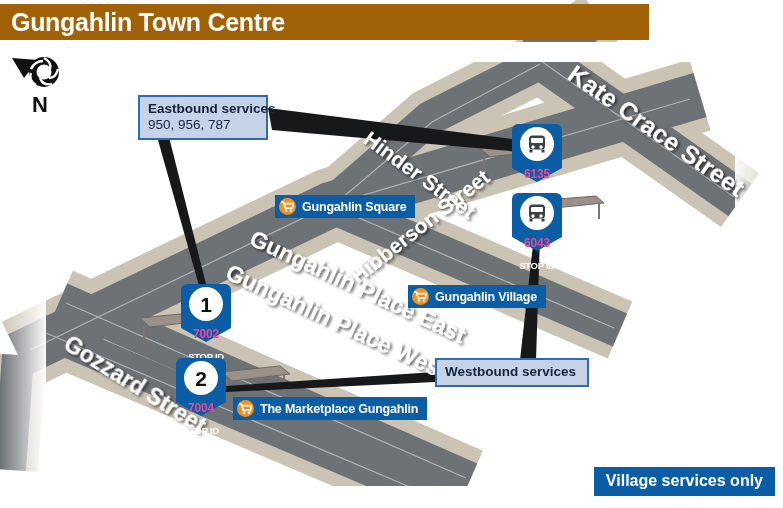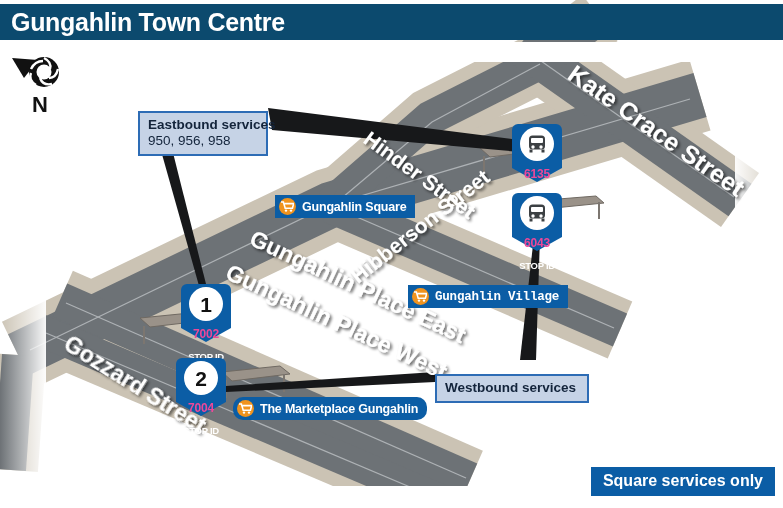--- a/index.html
+++ b/index.html
@@ -1,53 +1,53 @@
 <!DOCTYPE html>
 <html><head>
 <meta charset="utf-8">
 <style>
   html,body{margin:0;padding:0;background:#ffffff;}
   body{width:783px;height:508px;overflow:hidden;
        font-family:"Liberation Sans","DejaVu Sans",sans-serif;}
   #stage{position:relative;width:783px;height:508px;background:#ffffff;}
 
   
-  .titlebar{position:absolute;left:0;top:4px;width:783px;height:36px;
-            background:#0c4a6e;display:flex;align-items:center;}
+  .titlebar{position:absolute;left:0;top:4px;width:649px;height:36px;
+            background:#a16207;display:flex;align-items:center;}
   .titlebar .txt{color:#ffffff;font-size:25px;font-weight:bold;
                  letter-spacing:-0.3px;padding-left:11px;line-height:1;}
 
   
   .compass{position:absolute;left:8px;top:48px;width:70px;height:70px;}
   .compass .nlabel{position:absolute;left:24px;top:46px;font-size:22px;
                    font-weight:bold;color:#111;line-height:1;}
 
   
   #mapsvg{position:absolute;left:0;top:0;width:783px;height:508px;}
 
   
   .callout{position:absolute;background:#C6D3E6;border:2px solid #2D6CB5;
-           padding:4px 8px 5px 8px;box-sizing:border-box;margin-top:16px;}
+           padding:4px 8px 5px 8px;box-sizing:border-box;}
   .callout .l1{font-size:13.5px;font-weight:bold;color:#13243B;line-height:1.15;
                white-space:nowrap;}
   .callout .l2{font-size:13.5px;color:#13243B;line-height:1.2;white-space:nowrap;}
   #callout-east{left:138px;top:95px;width:130px;}
   #callout-west{left:435px;top:358px;width:154px;}
 
   
   .poi{position:absolute;background:#0B5DA5;height:23px;display:flex;
        align-items:center;padding:0 9px 0 4px;box-sizing:border-box;}
   .poi .cart{width:17px;height:17px;border-radius:50%;background:#F0931E;
              margin-right:6px;flex:0 0 auto;position:relative;}
   .poi .cart svg{position:absolute;left:2px;top:3px;}
   .poi .ptxt{color:#ffffff;font-size:12.5px;font-weight:bold;white-space:nowrap;
              letter-spacing:-0.2px;}
   #poi-square{left:275px;top:195px;}
-  #poi-village{left:408px;top:285px;font-family:Liberation Mono, monospace;}
-  #poi-market{left:233px;top:397px;border-radius:10px;}
+  #poi-village{left:408px;top:285px;}
+  #poi-market{left:233px;top:397px;}
 
   
   .stop{position:absolute;width:50px;height:58px;}
   .stop .body{position:absolute;left:0;top:0;width:50px;height:58px;}
   .stop .disc{position:absolute;left:8px;top:3px;width:34px;height:34px;
               border-radius:50%;background:#ffffff;display:flex;
               align-items:center;justify-content:center;}
   .stop .disc .num{font-size:21px;font-weight:bold;color:#111;line-height:1;}
   .stop .sid{position:absolute;left:0;top:36px;width:50px;text-align:center;
              color:#ffffff;font-size:9.5px;font-weight:bold;line-height:1;
@@ -215,21 +215,21 @@
           <path d="M28,37 q-8,-5 -5,-12"></path>
           <path d="M23,21 q4,-8 12,-8"></path>
         </g>
       </g>
     </svg>
     <div class="nlabel">N</div>
   </div>
 
   <div class="callout" id="callout-east">
     <div class="l1">Eastbound services</div>
-    <div class="l2">950, 956, 958</div>
+    <div class="l2">950, 956, 787</div>
   </div>
 
   <div class="callout" id="callout-west">
     <div class="l1">Westbound services</div>
   </div>
 
   <div class="poi" id="poi-square">
     <span class="cart">
       <svg width="13" height="11" viewBox="0 0 13 11">
         <path d="M0,1 h2.4 l1.8,6.2 h7.2 l1.3,-4.6 h-9" fill="none" stroke="#FFFFFF" stroke-width="1.6"></path>
@@ -314,16 +314,16 @@
       <path d="M6,0 H44 A6,6 0 0,1 50,6 V44 L25,58 L0,44 V6 A6,6 0 0,1 6,0 Z" fill="#0B5DA5"></path>
     </svg>
     <div class="disc">
       <span class="num">2</span>
     </div>
     <div class="sid">STOP ID</div>
     <div class="sno">7004</div>
   </div>
 
   <div class="badge">
-    <div class="btxt">Square services only</div>
+    <div class="btxt">Village services only</div>
   </div>
 
 </div>
 
 </body></html>

